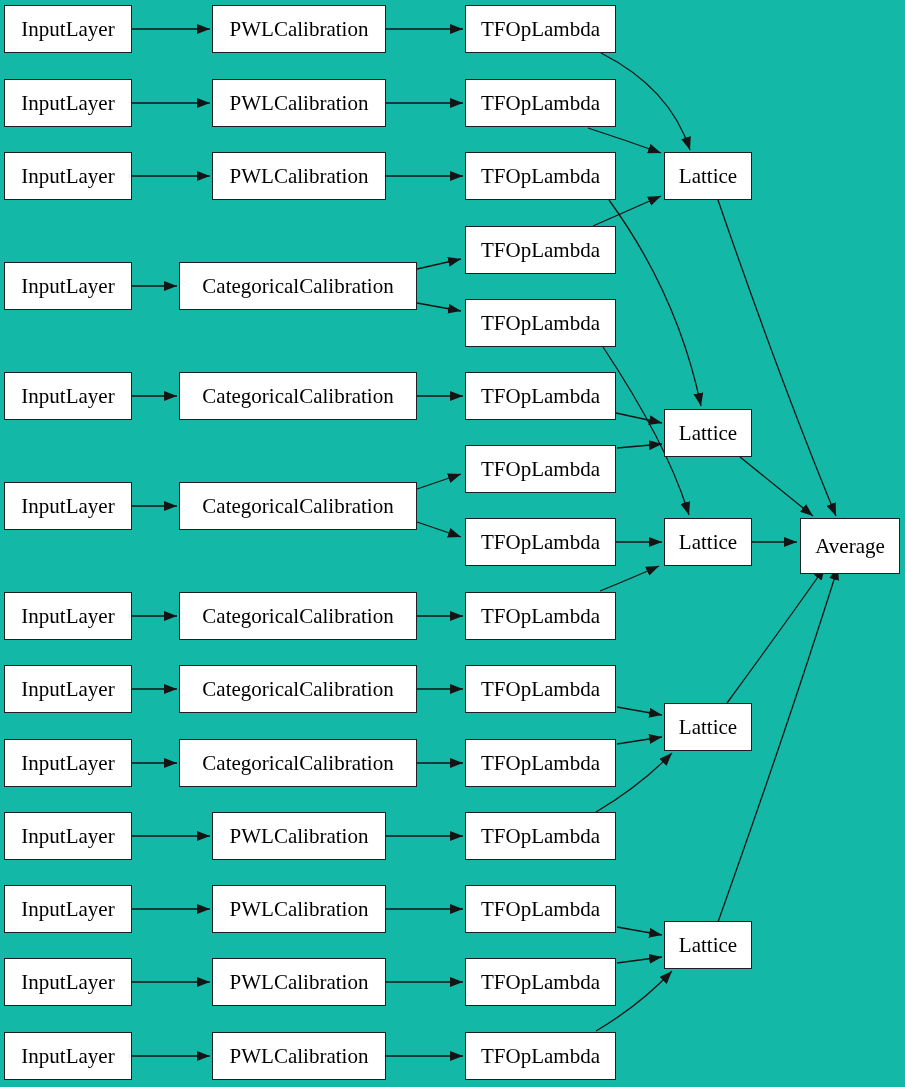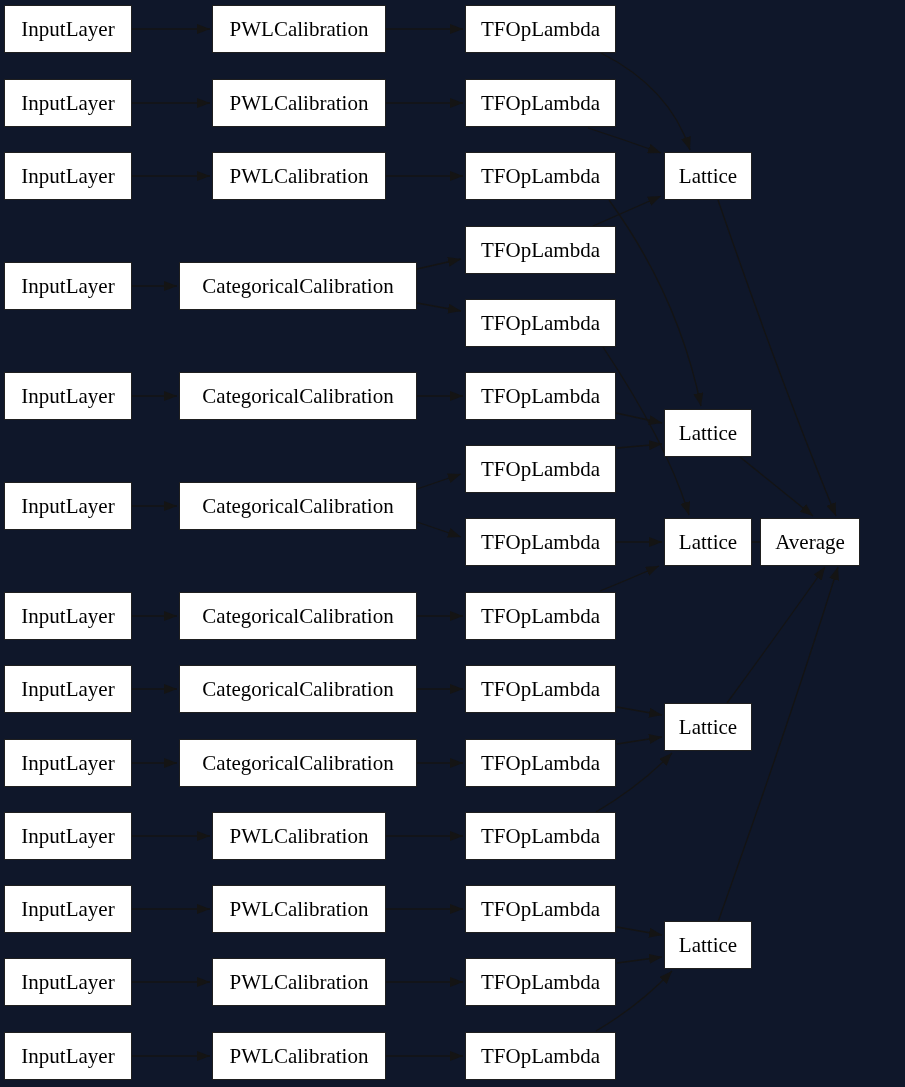--- a/index.html
+++ b/index.html
@@ -4,21 +4,21 @@
 <style>
   html, body {
     margin: 0;
     padding: 0;
     background: #ffffff;
   }
   .canvas {
     position: relative;
     width: 905px;
     height: 1087px;
-    background: #0f172a;
+    background: #14b8a6;
     overflow: hidden;
   }
   .canvas svg {
     position: absolute;
     left: 0;
     top: 0;
   }
   .edge {
     fill: none;
     stroke: #141414;
@@ -232,17 +232,17 @@
       </div>
       <div class="node" style="left: 664px; top: 518px; width: 88px; height: 48px;">
         <span>Lattice</span>
       </div>
       <div class="node" style="left: 664px; top: 703px; width: 88px; height: 48px;">
         <span>Lattice</span>
       </div>
       <div class="node" style="left: 664px; top: 921px; width: 88px; height: 48px;">
         <span>Lattice</span>
       </div>
-      <div class="node" style="left: 760px; top: 518px; width: 100px; height: 48px;">
+      <div class="node" style="left: 800px; top: 518px; width: 100px; height: 56px;">
         <span>Average</span>
       </div>
     </div>
 </div>
 
 </body></html>

